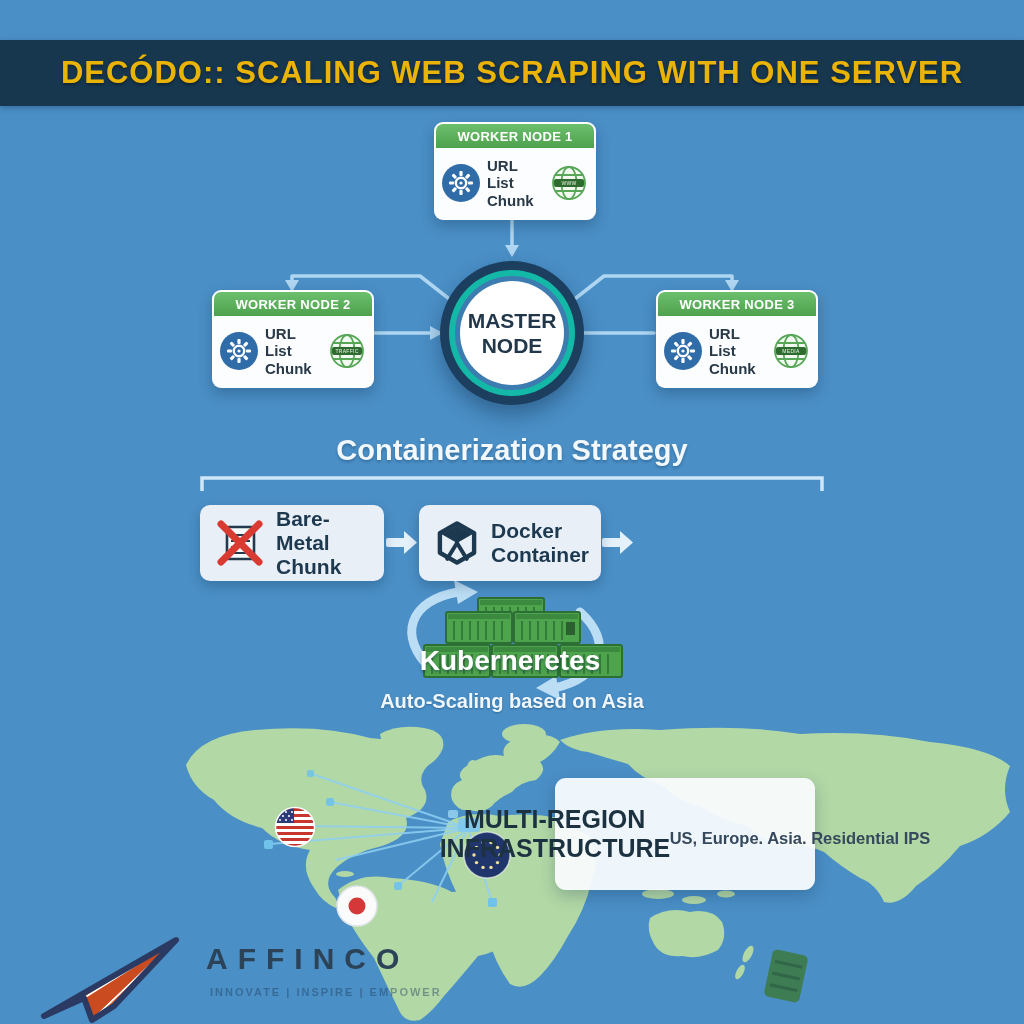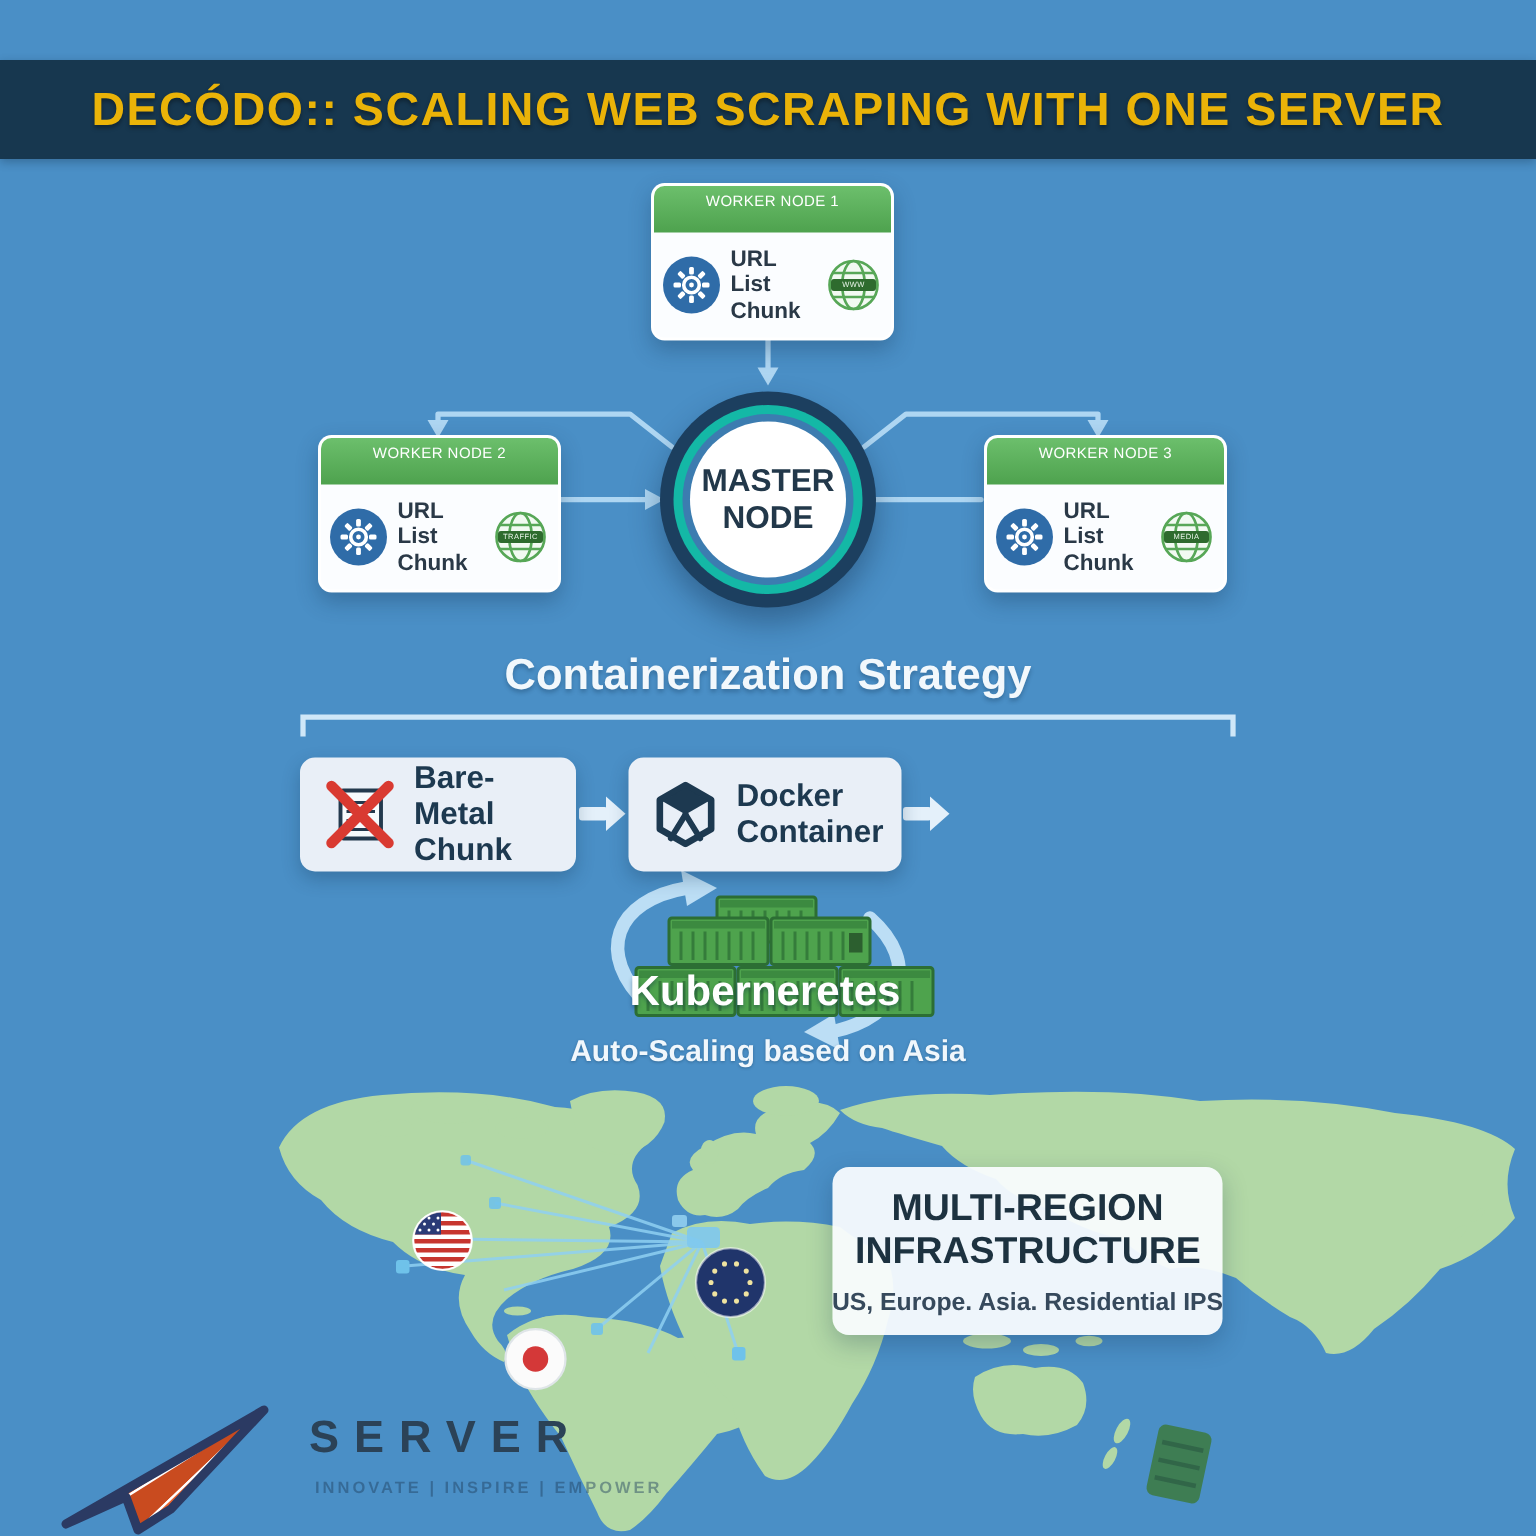--- a/index.html
+++ b/index.html
@@ -9,22 +9,22 @@
 
   
   .header-bar{left:0;top:40px;width:1024px;height:66px;background:#17374f;
     display:flex;align-items:center;justify-content:center;box-shadow:0 2px 6px rgba(10,30,50,.3);}
   .header-title{color:#eab308;font-size:31px;font-weight:800;letter-spacing:1px;
     text-shadow:0 2px 3px rgba(0,0,0,.35);white-space:nowrap;}
 
   
   .worker{width:158px;border-radius:9px;box-shadow:0 6px 14px rgba(15,45,75,.30);
     border:2px solid rgba(255,255,255,.85);overflow:hidden;background:#fbfdff;}
-  .worker-head{background:linear-gradient(#6cbf6c,#4ea24e);color:#fff;font-weight:400;
-    font-size:10px;text-align:center;padding:5px 0 15px;letter-spacing:.3px;}
+  .worker-head{background:linear-gradient(#6cbf6c,#4ea24e);color:#fff;font-weight:700;
+    font-size:13px;text-align:center;padding:5px 0 4px;letter-spacing:.3px;}
   .worker-body{display:flex;align-items:center;justify-content:center;gap:7px;padding:9px 6px;}
   .chunk-label{font-size:15px;font-weight:700;color:#2a3947;line-height:1.15;width:66px;}
   .gear-wrap{width:38px;height:38px;border-radius:50%;background:#2f6ca8;display:flex;
     align-items:center;justify-content:center;flex:none;}
   .globe-wrap{width:38px;height:38px;flex:none;position:relative;}
   .globe-badge{position:absolute;left:4px;right:4px;top:15px;background:#2e6b2e;color:#eaf6ea;
     font-size:5px;line-height:8px;text-align:center;border-radius:2px;letter-spacing:.3px;overflow:hidden;}
 
   
   .master{left:440px;top:261px;width:144px;height:144px;border-radius:50%;background:#1c3f5f;
@@ -42,21 +42,21 @@
   .step-label{font-size:21px;font-weight:700;color:#1d3950;line-height:1.15;}
   .autoscale-title{left:360px;top:645px;width:300px;text-align:center;color:#fff;font-size:28px;
     font-weight:800;text-shadow:0 2px 3px rgba(10,40,70,.4);z-index:4;}
   .autoscale-sub{left:312px;top:690px;width:400px;text-align:center;color:#f0f7fc;font-size:20px;
     font-weight:600;text-shadow:0 1px 2px rgba(10,40,70,.35);z-index:4;}
 
   
   .map-layer{left:0;top:718px;width:1024px;height:306px;}
   .info-box{left:555px;top:778px;width:260px;height:112px;background:rgba(249,252,254,.94);
     border-radius:11px;box-shadow:0 6px 16px rgba(15,45,75,.25);z-index:5;
-    display:flex;flex-direction:column;align-items:center;justify-content:center;padding:4px 12px;box-sizing:border-box;}
+    display:flex;flex-direction:row;align-items:center;justify-content:center;padding:4px 12px;box-sizing:border-box;}
   .info-title{font-size:25px;font-weight:800;color:#1d3240;text-align:center;line-height:1.18;width:230px;}
   .info-sub{font-size:16.5px;color:#36495c;font-weight:600;text-align:center;margin-top:9px;white-space:nowrap;}
 
   
   .brand-name{left:206px;top:942px;font-size:30px;font-weight:600;letter-spacing:10px;
     color:#2b4257;z-index:6;}
   .brand-tagline{left:210px;top:986px;font-size:11px;letter-spacing:2px;color:#1f3f5e;
     opacity:.45;font-weight:700;z-index:6;}
 
   svg{display:block;}
@@ -468,16 +468,16 @@
     <div class="info-title">MULTI-REGION INFRASTRUCTURE</div>
     <div class="info-sub">US, Europe. Asia. Residential IPS</div>
   </div>
 
   <svg class="abs" style="left:26px;top:932px;z-index:6;" width="170" height="92" viewBox="0 0 170 92">
     <polygon points="150,8 18,84 58,66" fill="#e8622d" stroke="#fff" stroke-width="1.5"></polygon>
     <polygon points="150,8 58,66 66,88" fill="#c94b1f" stroke="#fff" stroke-width="1.5"></polygon>
     <polygon points="150,8 66,88 88,74" fill="#e8622d" stroke="#fff" stroke-width="1.5"></polygon>
     <path d="M150,8 L18,84 L58,66 L66,88 L88,74 Z" fill="none" stroke="#2b3a63" stroke-width="6" stroke-linejoin="round"></path>
   </svg>
-  <div class="abs brand-name">SERVER</div>
+  <div class="abs brand-name">AFFINCO</div>
   <div class="abs brand-tagline">INNOVATE | INSPIRE | EMPOWER</div>
 
 </div>
 
 </body></html>

